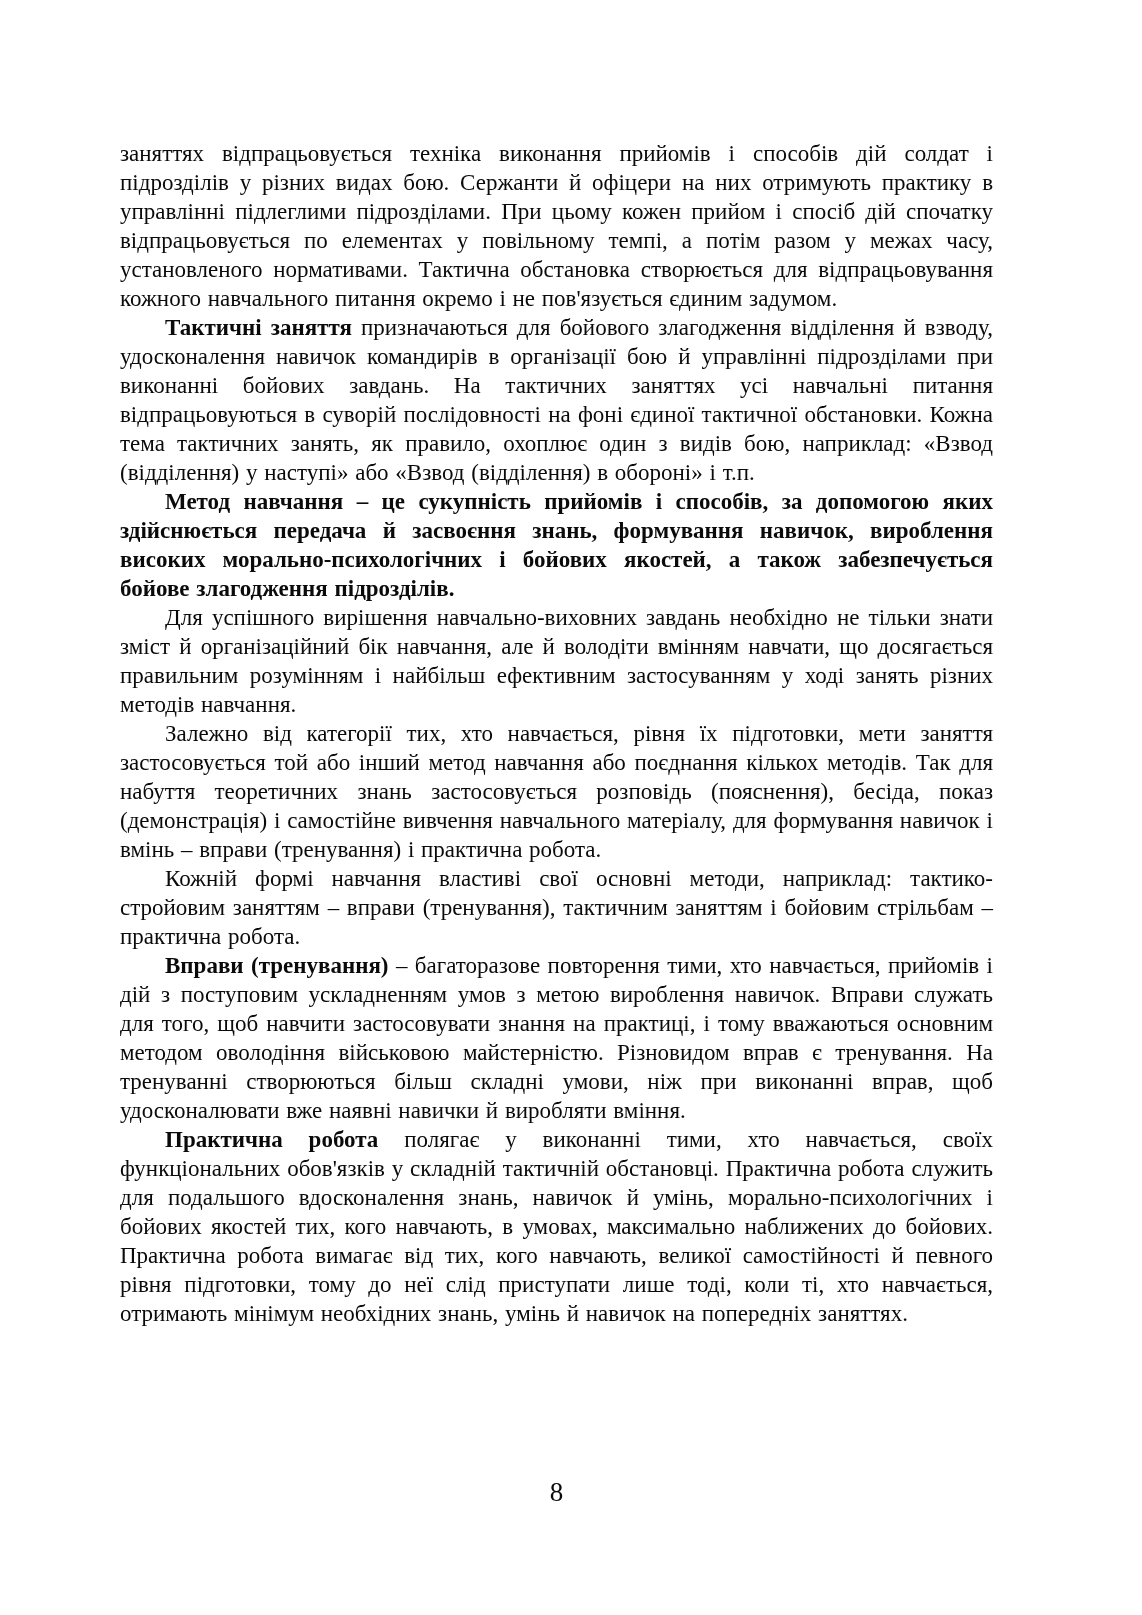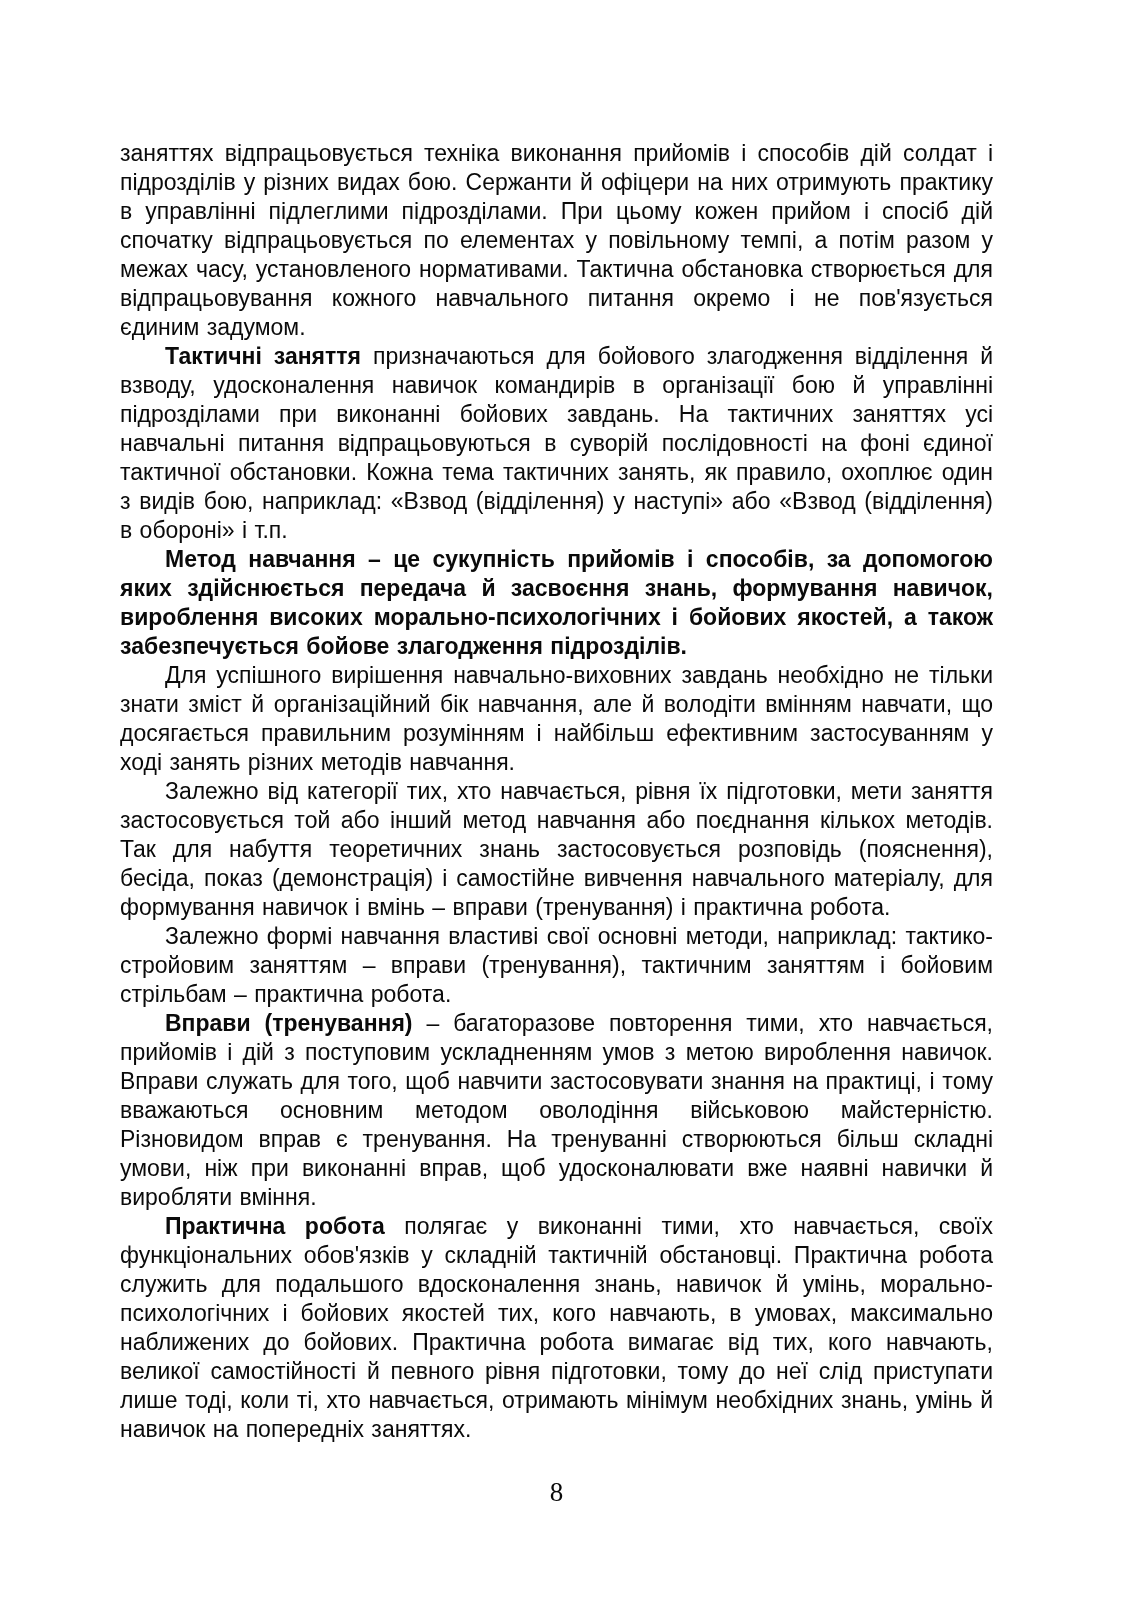--- a/index.html
+++ b/index.html
@@ -15,21 +15,21 @@
     overflow: hidden;
   }
   .content {
     position: absolute;
     left: 120px;
     top: 139px;
     width: 873px;
   }
   .para {
     margin: 0;
-    font-family: Liberation Sans, sans-serif;
+    font-family: Liberation Serif, serif;
     font-size: 23px;
     line-height: 29px;
     color: #0a0a0a;
     text-align: justify;
     text-indent: 45px;
     word-spacing: 1px;
   }
   .para.no-indent {
     text-indent: 0;
   }
@@ -60,21 +60,21 @@
 
     <p class="para"><span class="lead">Тактичні заняття</span><span> призначаються для бойового злагодження відділення й взводу, удосконалення навичок командирів в організації бою й управлінні підрозділами при виконанні бойових завдань. На тактичних заняттях усі навчальні питання відпрацьовуються в суворій послідовності на фоні єдиної тактичної обстановки. Кожна тема тактичних занять, як правило, охоплює один з видів бою, наприклад: «Взвод (відділення) у наступі» або «Взвод (відділення) в обороні» і т.п.</span></p>
 
 
     <p class="para bold-all"><span class="lead"></span><span>Метод навчання – це сукупність прийомів і способів, за допомогою яких здійснюється передача й засвоєння знань, формування навичок, вироблення високих морально-психологічних і бойових якостей, а також забезпечується бойове злагодження підрозділів.</span></p>
 
     <p class="para"><span class="lead"></span><span>Для успішного вирішення навчально-виховних завдань необхідно не тільки знати зміст й організаційний бік навчання, але й володіти вмінням навчати, що досягається правильним розумінням і найбільш ефективним застосуванням у ході занять різних методів навчання.</span></p>
 
     <p class="para"><span class="lead"></span><span>Залежно від категорії тих, хто навчається, рівня їх підготовки, мети заняття застосовується той або інший метод навчання або поєднання кількох методів. Так для набуття теоретичних знань застосовується розповідь (пояснення), бесіда, показ (демонстрація) і самостійне вивчення навчального матеріалу, для формування навичок і вмінь – вправи (тренування) і практична робота.</span></p>
 
-    <p class="para"><span class="lead"></span><span>Залежно формі навчання властиві свої основні методи, наприклад: тактико-стройовим заняттям – вправи (тренування), тактичним заняттям і бойовим стрільбам – практична робота.</span></p>
+    <p class="para"><span class="lead"></span><span>Кожній формі навчання властиві свої основні методи, наприклад: тактико-стройовим заняттям – вправи (тренування), тактичним заняттям і бойовим стрільбам – практична робота.</span></p>
 
     <p class="para"><span class="lead">Вправи (тренування)</span><span> – багаторазове повторення тими, хто навчається, прийомів і дій з поступовим ускладненням умов з метою вироблення навичок. Вправи служать для того, щоб навчити застосовувати знання на практиці, і тому вважаються основним методом оволодіння військовою майстерністю. Різновидом вправ є тренування. На тренуванні створюються більш складні умови, ніж при виконанні вправ, щоб удосконалювати вже наявні навички й виробляти вміння.</span></p>
 
     <p class="para"><span class="lead">Практична робота</span><span> полягає у виконанні тими, хто навчається, своїх функціональних обов'язків у складній тактичній обстановці. Практична робота служить для подальшого вдосконалення знань, навичок й умінь, морально-психологічних і бойових якостей тих, кого навчають, в умовах, максимально наближених до бойових. Практична робота вимагає від тих, кого навчають, великої самостійності й певного рівня підготовки, тому до неї слід приступати лише тоді, коли ті, хто навчається, отримають мінімум необхідних знань, умінь й навичок на попередніх заняттях.</span></p>
 
   </div>
 
   <div class="page-number">8</div>
 </div>
 

